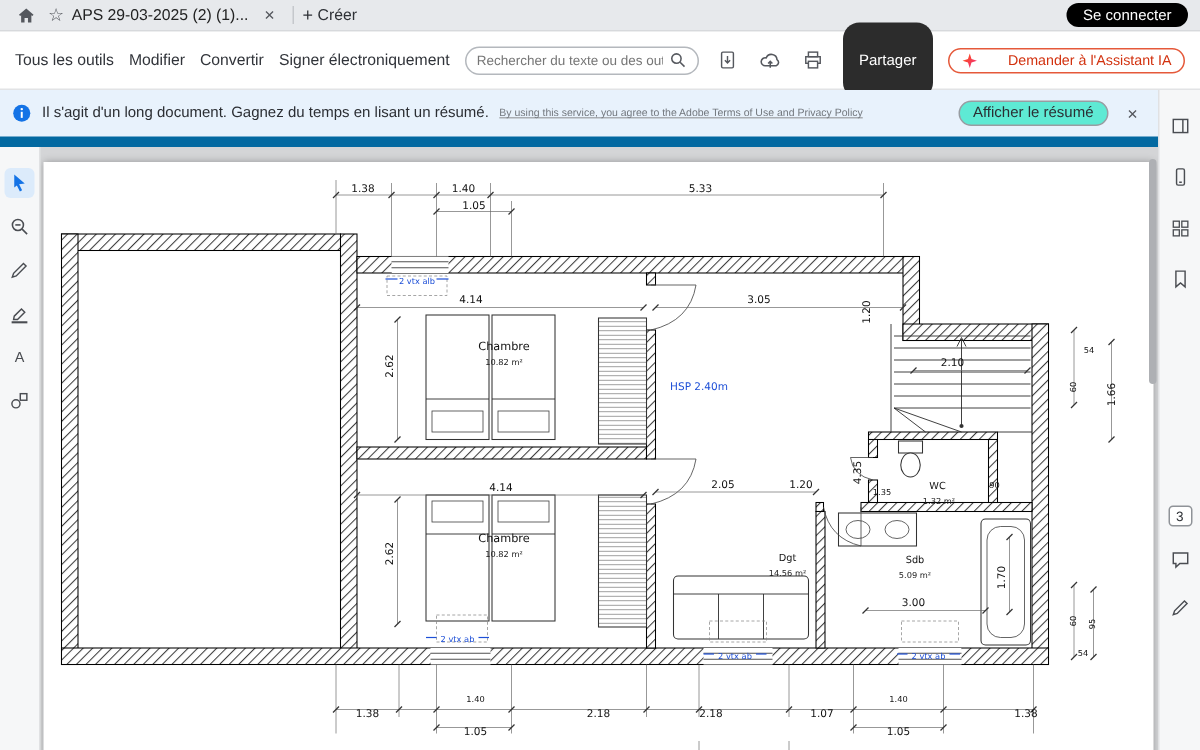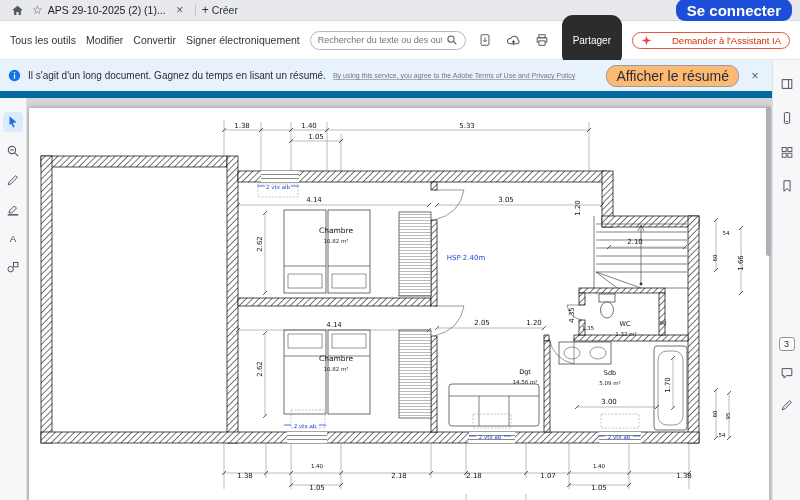--- a/index.html
+++ b/index.html
@@ -12,22 +12,22 @@
             display:flex; align-items:center; padding:0 8px; gap:6px; font-size:10.5px; flex:0 0 auto; }
   .iconbtn { border:none; background:transparent; width:18px; height:18px; display:flex;
              align-items:center; justify-content:center; cursor:pointer; color:#55585e; padding:0; }
   .tab { display:flex; align-items:center; gap:5px; }
   .tabtitle { font-size:10.5px; color:#222; white-space:nowrap; }
   .glyph { font-size:12px; line-height:1; color:#55585e; }
   .vdiv { width:1px; height:12px; background:#c5c8cc; }
   .createbtn { border:none; background:transparent; display:flex; align-items:center; gap:3px;
                font-size:10.5px; color:#2e3136; cursor:pointer; }
   .plus { font-size:12px; color:#2e3136; }
-  .signin { margin-left:auto; background:#1d4ed8; color:#fff; border:none; border-radius:9px;
-            font-size:15px; padding:2.5px 11px; cursor:pointer;font-weight:bold; }
+  .signin { margin-left:auto; background:#000000; color:#fff; border:none; border-radius:9px;
+            font-size:10px; padding:2.5px 11px; cursor:pointer; }
 
   
   .toolbar { height:39px; background:#fff; border-bottom:1px solid #e2e3e5; display:flex;
              align-items:center; padding:0 10px; gap:10px; font-size:10.5px; color:#31343a; flex:0 0 auto; }
   .menu-item { cursor:pointer; white-space:nowrap; }
   .searchbox { margin-left:auto; display:flex; align-items:center; border:1px solid #b4b8bd;
                border-radius:10px; height:19px; padding:0 7px; width:156px; gap:4px; background:#fff; }
   .searchbox input { border:none; outline:none; font-size:9px; width:126px; color:#333;
                      background:transparent; font-family:"Liberation Sans",sans-serif; }
   .tbicon { border:none; background:transparent; width:20px; height:20px; display:flex;
@@ -35,22 +35,22 @@
   .pill-share { background:#2c2c2c; color:#fff; border:none; border-radius:11px; font-size:10px;
                 padding:20px 11px; cursor:pointer; white-space:nowrap; }
   .pill-ai { background:#fff; border:1px solid #e5593a; color:#d2310e; border-radius:11px;
              font-size:9.5px; padding:2px 8px; display:flex; align-items:center; gap:20px;
              cursor:pointer; white-space:nowrap; }
 
   
   .notice { height:38px; background:#e8f2fc; border-bottom:7px solid #0369a1; display:flex;
             align-items:center; gap:7px; padding:0 8px; font-size:10px; color:#2b2e33; flex:0 0 auto; }
   .disclaimer { font-size:7px; color:#72777d; text-decoration:underline; text-decoration-color:#a9adb2; white-space:nowrap; }
-  .notice-btn { margin-left:auto; background:#fdba74; border:1px solid #989da2; border-radius:10px;
-                font-size:14px; color:#2b2e33; padding:2px 9px; cursor:pointer; white-space:nowrap; }
+  .notice-btn { margin-left:auto; background:#5eead4; border:1px solid #989da2; border-radius:10px;
+                font-size:10px; color:#2b2e33; padding:2px 9px; cursor:pointer; white-space:nowrap; }
 
   
   .workrow { flex:1; display:flex; min-height:0; }
   .main-col { flex:1; display:flex; flex-direction:column; min-width:0; }
   .body-row { flex:1; display:flex; min-height:0; }
 
   .leftrail { width:27px; background:#f6f7f8; border-right:1px solid #e0e1e3; display:flex;
               flex-direction:column; align-items:center; padding-top:14px; gap:9px; }
   .railbtn { width:20px; height:20px; border:none; background:transparent; border-radius:4px;
              display:flex; align-items:center; justify-content:center; cursor:pointer; }
@@ -97,21 +97,21 @@
 <div class="app">
 
   <header class="tabbar">
     <button class="iconbtn">
       <svg width="13" height="13" viewBox="0 0 16 16">
           <path d="M8 2 L14 7.2 L13 8.3 L12.2 7.6 V13.5 H9.4 V9.8 H6.6 V13.5 H3.8 V7.6 L3 8.3 L2 7.2 Z" fill="#55585e"></path>
         </svg>
     </button>
     <div class="tab">
       <span class="glyph">☆</span>
-      <span class="tabtitle">APS 29-10-2025 (2) (1)...</span>
+      <span class="tabtitle">APS 29-03-2025 (2) (1)...</span>
       <button class="iconbtn">
           <span class="glyph">×</span>
         </button>
     </div>
     <div class="vdiv"></div>
     <button class="createbtn">
       <span class="plus">+</span>
       <span>Créer</span>
     </button>
     <button class="signin">Se connecter</button>

